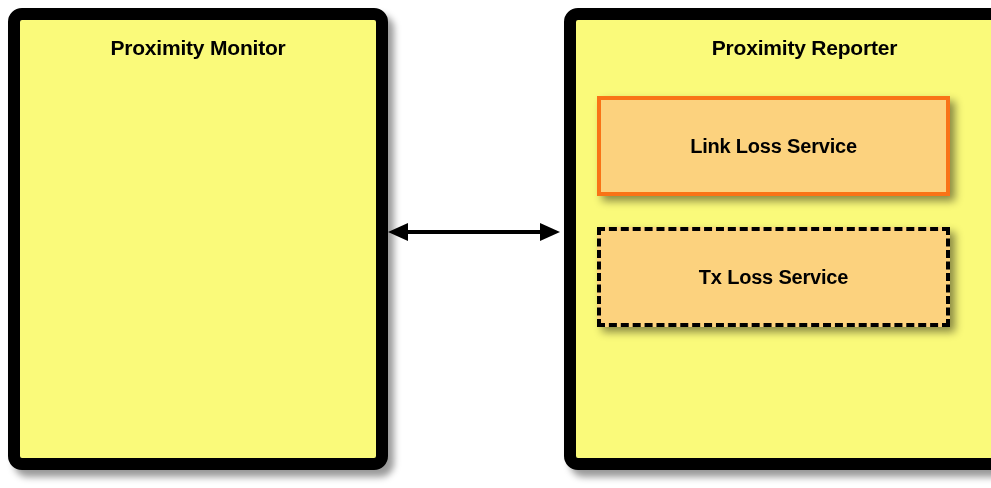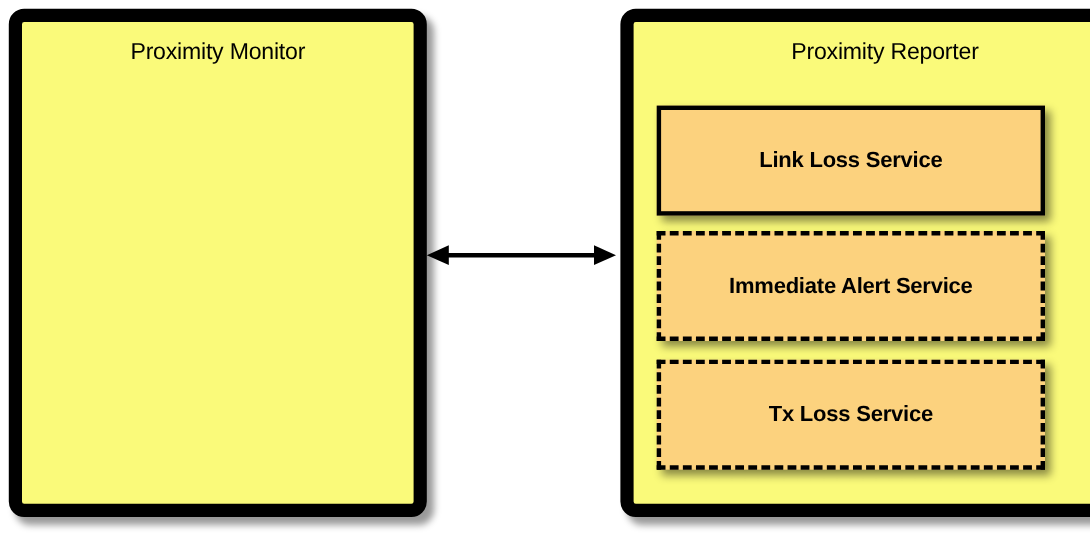--- a/index.html
+++ b/index.html
@@ -29,21 +29,21 @@
     border-radius: 14px;
     box-shadow: 6px 7px 7px rgba(0,0,0,0.40);
   }
   .panel-title {
     position: absolute;
     left: 0;
     right: 0;
     top: 16px;
     text-align: center;
     font-size: 21px;
-    font-weight: normal;
+    font-weight: bold;
     color: #000000;
     letter-spacing: -0.2px;
     white-space: nowrap;
   }
 
   #panel-monitor {
     left: 8px;
     top: 8px;
     width: 380px;
     height: 462px;
@@ -72,21 +72,21 @@
     display: flex;
     align-items: center;
     justify-content: center;
     font-size: 20px;
     font-weight: bold;
     letter-spacing: -0.2px;
     white-space: nowrap;
     filter: drop-shadow(5px 5px 4px rgba(0,0,0,0.45));
   }
   .service-box.solid {
-    border: 4px solid #000000;
+    border: 4px solid #f97316;
   }
   .service-box.dashed {
     border: 4px dashed #000000;
   }
   .service-gap {
     height: 14px;
   }
   .service-gap.wide {
     height: 17px;
   }
@@ -121,23 +121,20 @@
     <div class="panel-title">Proximity Reporter</div>
 
     <div class="services">
 
       <div class="service-box solid">
         <span>Link Loss Service</span>
       </div>
 
       <div class="service-gap"></div>
 
-      <div class="service-box dashed">
-        <span>Immediate Alert Service</span>
-      </div>
 
       <div class="service-gap wide"></div>
 
       <div class="service-box dashed">
         <span>Tx Loss Service</span>
       </div>
 
     </div>
   </div>
 

